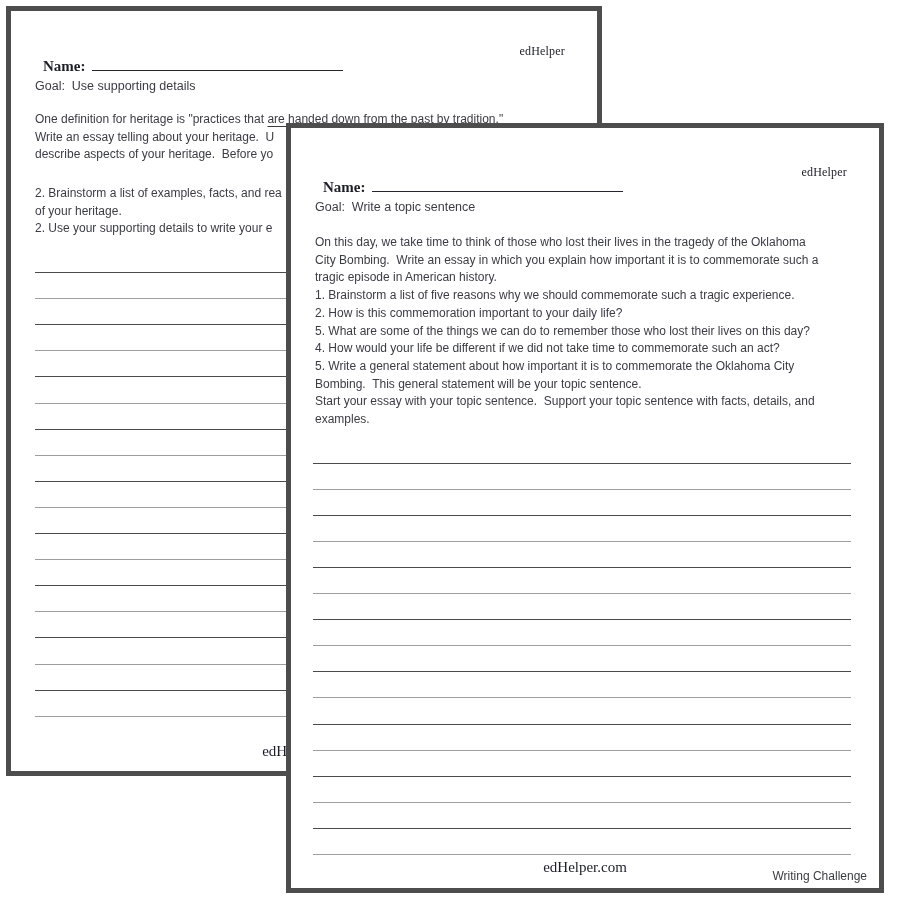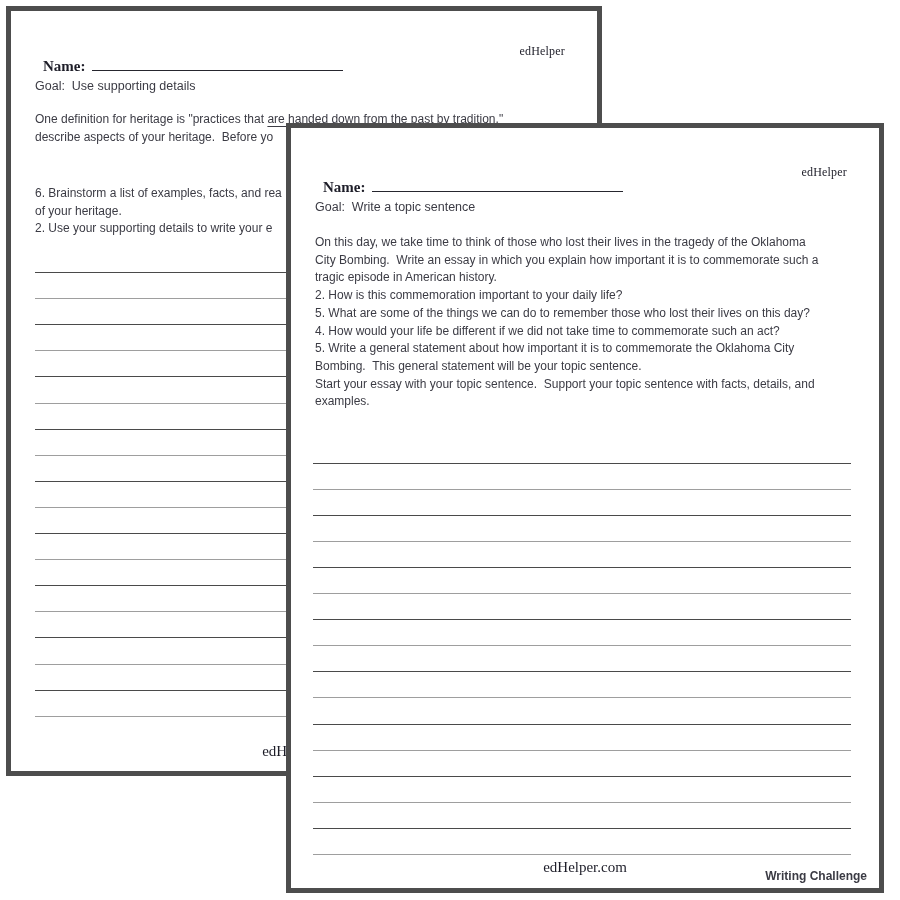--- a/index.html
+++ b/index.html
@@ -21,43 +21,44 @@
   .name-label{font-weight:bold;font-size:15px;}
   .name-line{display:inline-block;width:251px;height:13px;margin-left:7px;border-bottom:1.5px solid #26262e;}
   .goal{position:absolute;left:24px;font-size:12.5px;white-space:pre;}
   .textblock{position:absolute;left:24px;}
   .tline{white-space:pre;font-size:12px;line-height:17.7px;}
   .u{text-decoration:underline;text-underline-offset:3px;}
   .rules{position:absolute;}
   .rule{position:absolute;left:0;right:0;height:0;border-top:1px solid var(--rule-dark);}
   .rule-light{border-top-color:var(--rule-light);}
   .footer-site{position:absolute;left:0;right:0;text-align:center;font-size:15px;}
-  .footer-tag{position:absolute;font-size:12px;font-weight:bold;}
+  .footer-tag{position:absolute;font-size:12px;}
 </style>
 </head>
 <body>
 
 <div class="canvas">
 
   <section class="page page-back">
     <div class="brand serif" style="top:33px">edHelper</div>
 
     <div class="name-row" style="top:46px">
       <span class="name-label serif">Name:</span><span class="name-line"></span>
     </div>
 
     <div class="goal print" style="top:68px">Goal:  Use supporting details</div>
 
     <div class="textblock print" style="top:100px">
       <div class="tline"><span>One definition for heritage is "practices that </span><span class="u">are handed down from the past by tradition.</span><span>"</span></div>
+      <div class="tline">Write an essay telling about your heritage.  U</div>
       <div class="tline">describe aspects of your heritage.  Before yo</div>
     </div>
 
     <div class="textblock print" style="top:174px">
-        <div class="tline">6. Brainstorm a list of examples, facts, and rea</div>
+        <div class="tline">2. Brainstorm a list of examples, facts, and rea</div>
         <div class="tline">of your heritage.</div>
         <div class="tline">2. Use your supporting details to write your e</div>
       </div>
 
     <div class="rules" style="top:261px;left:24px;width:538px;height:448px">
         <div class="rule " style="top: 0px;"></div>
         <div class="rule rule-light" style="top: 26.1px;"></div>
         <div class="rule " style="top: 52.2px;"></div>
         <div class="rule rule-light" style="top: 78.3px;"></div>
         <div class="rule " style="top: 104.4px;"></div>
@@ -85,20 +86,21 @@
     <div class="name-row" style="top:50px">
       <span class="name-label serif">Name:</span><span class="name-line"></span>
     </div>
 
     <div class="goal print" style="top:72px">Goal:  Write a topic sentence</div>
 
     <div class="textblock print" style="top:106px">
         <div class="tline">On this day, we take time to think of those who lost their lives in the tragedy of the Oklahoma</div>
         <div class="tline">City Bombing.  Write an essay in which you explain how important it is to commemorate such a</div>
         <div class="tline">tragic episode in American history.</div>
+        <div class="tline">1. Brainstorm a list of five reasons why we should commemorate such a tragic experience.</div>
         <div class="tline">2. How is this commemoration important to your daily life?</div>
         <div class="tline">5. What are some of the things we can do to remember those who lost their lives on this day?</div>
         <div class="tline">4. How would your life be different if we did not take time to commemorate such an act?</div>
         <div class="tline">5. Write a general statement about how important it is to commemorate the Oklahoma City</div>
         <div class="tline">Bombing.  This general statement will be your topic sentence.</div>
         <div class="tline">Start your essay with your topic sentence.  Support your topic sentence with facts, details, and</div>
         <div class="tline">examples.</div>
       </div>
 
     <div class="rules" style="top:335px;left:22px;width:538px;height:395px">

